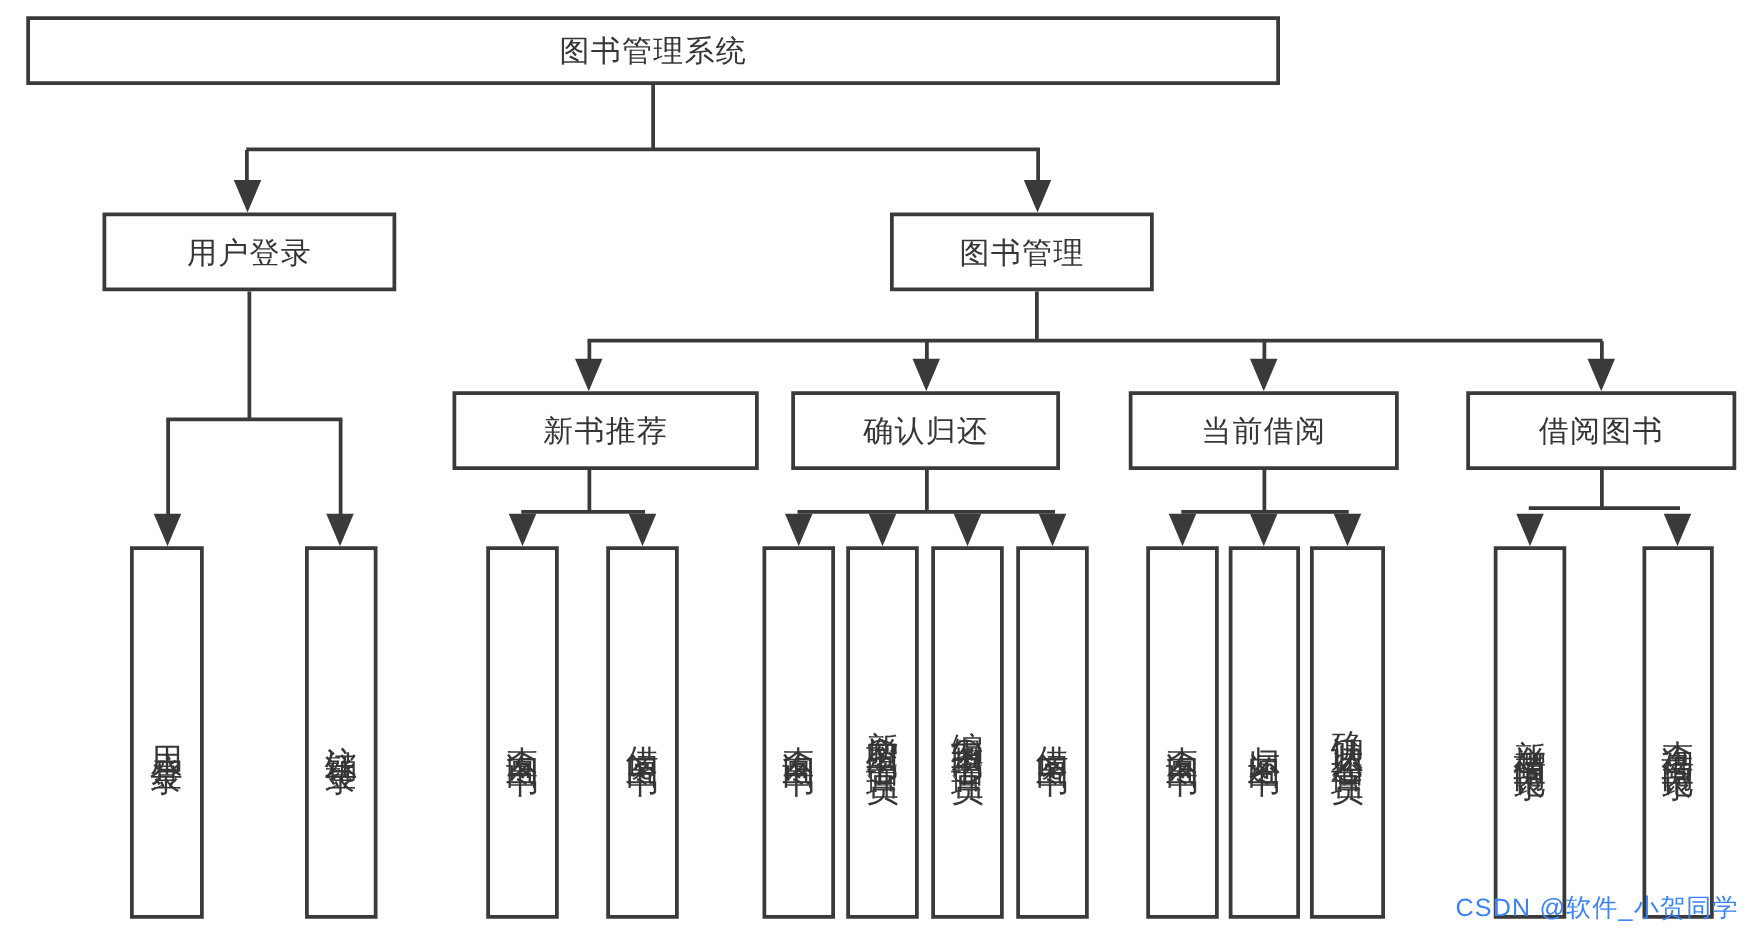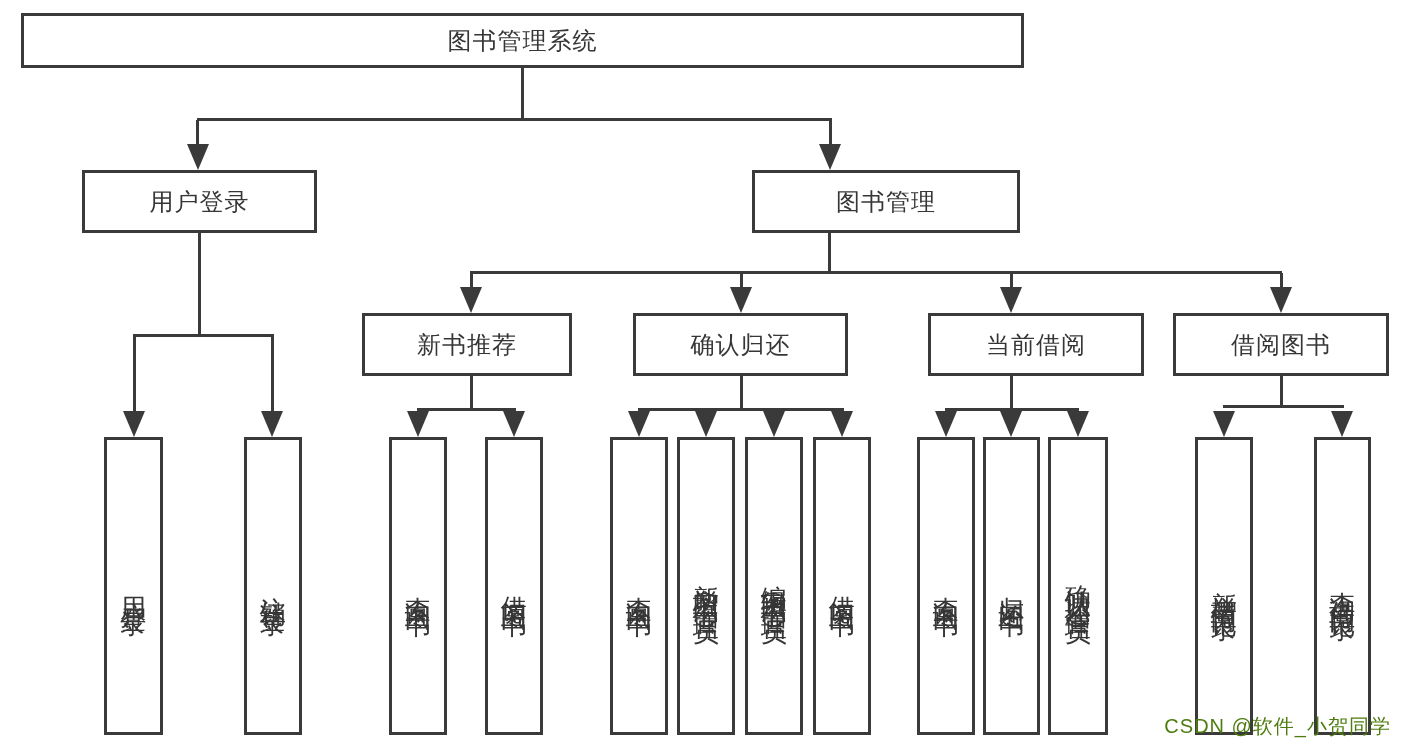--- a/index.html
+++ b/index.html
@@ -66,21 +66,21 @@
     height: 0;
     border-left: 11px solid transparent;
     border-right: 11px solid transparent;
     border-top: 26px solid #3a3a3a;
   }
   .watermark {
     position: absolute;
     top: 713px;
     right: 14px;
     font-size: 20px;
-    color: #4d7c0f;
+    color: #3b82f6;
     letter-spacing: 1px;
     z-index: 10;
     white-space: nowrap;
   }
 </style>
 </head>
 <body>
 
 <div class="canvas">
 
@@ -132,31 +132,31 @@
   <div class="arrow" style="left:1213px;top:411px"></div>
   <div class="arrow" style="left:1331px;top:411px"></div>
 
   <div class="node" style="left:21px;top:13px;width:1003px;height:55px">
     <span>图书管理系统</span>
   </div>
 
   <div class="node" style="left:82px;top:170px;width:235px;height:63px">
     <span>用户登录</span>
   </div>
-  <div class="node" style="left:752px;top:170px;width:268px;height:63px">
+  <div class="node" style="left:712px;top:170px;width:211px;height:63px">
     <span>图书管理</span>
   </div>
 
-  <div class="node" style="left:362px;top:313px;width:210px;height:63px">
+  <div class="node" style="left:362px;top:313px;width:245px;height:63px">
     <span>新书推荐</span>
   </div>
   <div class="node" style="left:633px;top:313px;width:215px;height:63px">
     <span>确认归还</span>
   </div>
-  <div class="node" style="left:928px;top:313px;width:216px;height:63px">
+  <div class="node" style="left:903px;top:313px;width:216px;height:63px">
     <span>当前借阅</span>
   </div>
   <div class="node" style="left:1173px;top:313px;width:216px;height:63px">
     <span>借阅图书</span>
   </div>
 
   <div class="leaf" style="left:104px;width:59px">
     <span>用户登录</span>
   </div>
   <div class="leaf" style="left:244px;width:58px">

